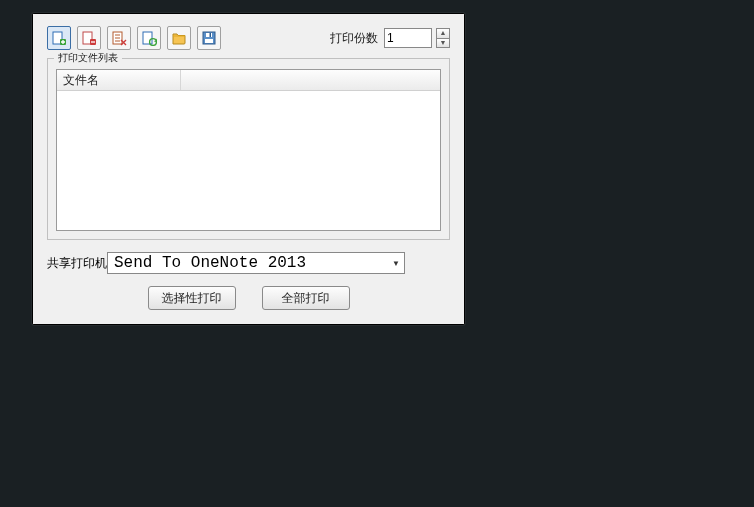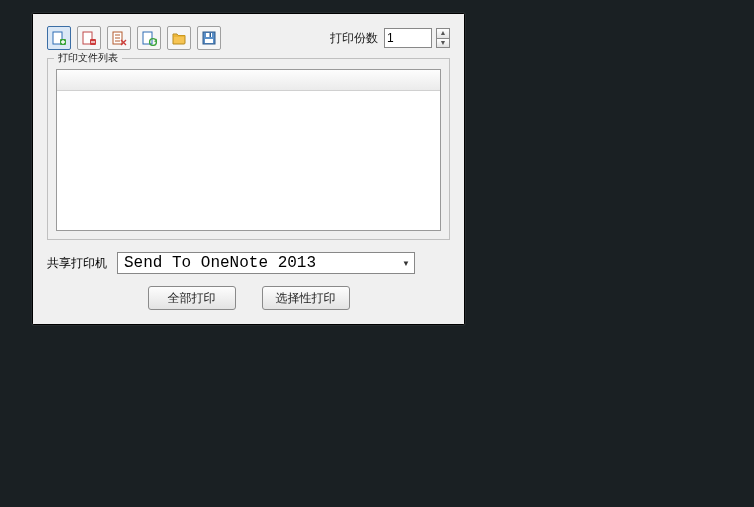--- a/index.html
+++ b/index.html
@@ -166,21 +166,20 @@
     white-space: nowrap;
   }
   .col-name { width: 124px; }
   .col-path { flex: 1; border-right: none; }
   .list-body { flex: 1; background: #fff; }
 
   
   .printer-row {
     display: flex;
     align-items: center;
-    gap: 10px;
     margin-bottom: 12px;
   }
   .combo {
     flex: 1;
     display: flex;
     align-items: center;
     border: 1px solid #888;
     height: 20px;
     background: #fff;
     position: relative;
@@ -285,32 +284,33 @@
             <div class="spin">▼</div>
           </div>
         </div>
       </div>
     </div>
 
     <div class="group">
       <div class="group-title">打印文件列表</div>
       <div class="listview">
         <div class="list-header">
+          <div class="col col-name">文件名</div>
         </div>
         <div class="list-body"></div>
       </div>
     </div>
 
     <div class="printer-row">
       <span>共享打印机</span>
       <div class="combo">
         <span class="text">Send To OneNote 2013</span>
         <span class="arrow">▼</span>
       </div>
     </div>
 
     <div class="buttons">
+      <div class="btn">选择性打印</div>
       <div class="btn">全部打印</div>
-      <div class="btn">选择性打印</div>
     </div>
 
   </div>
 </div>
 
 </body></html>

